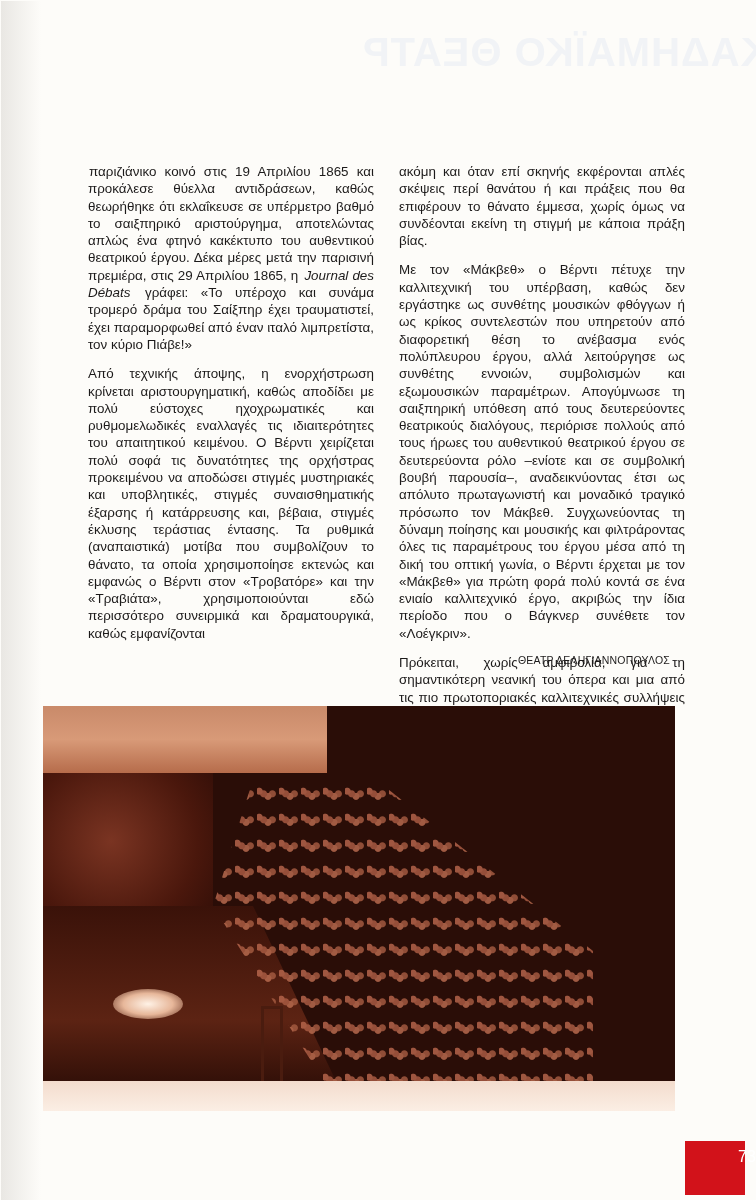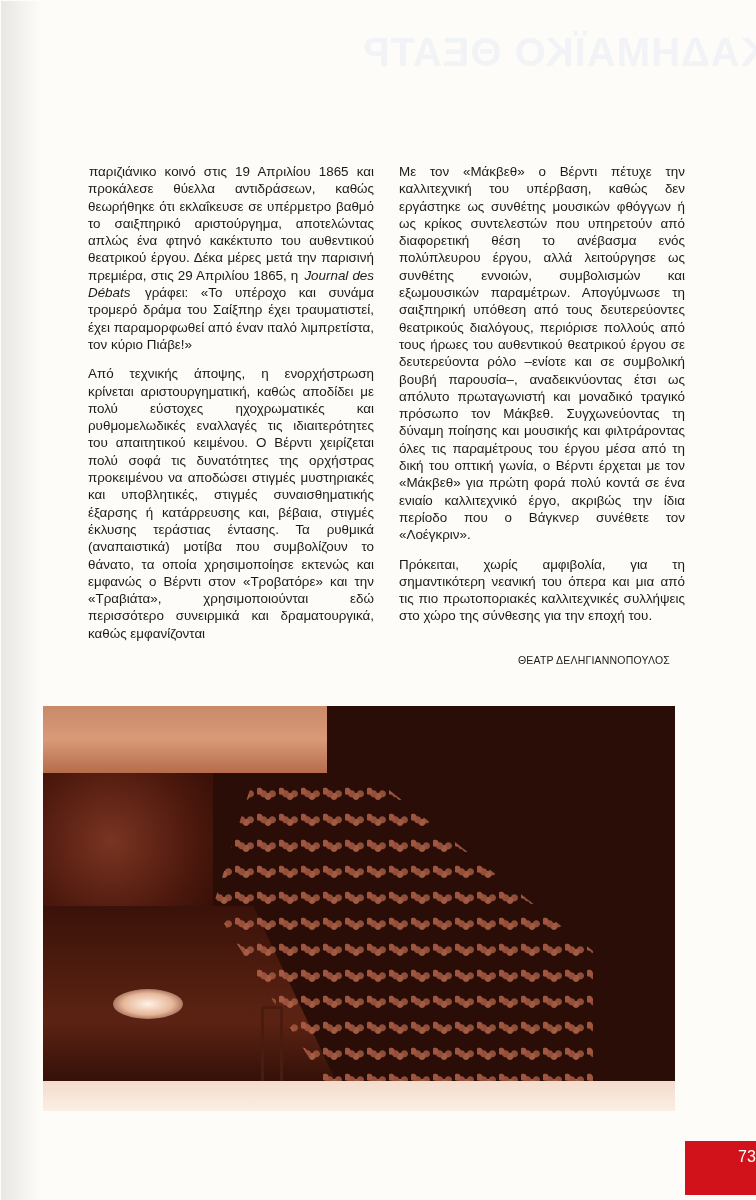--- a/index.html
+++ b/index.html
@@ -72,21 +72,21 @@
       radial-gradient(circle at 70% 30%, #a35a40 0 3px, transparent 4px);
     background-size: 22px 26px;
     clip-path: polygon(10% 0, 45% 0, 100% 55%, 100% 100%, 30% 100%, 0 40%);
     opacity: 0.85;
   }
   .photo .chair {
     position: absolute; left: 218px; top: 300px; width: 22px; height: 100px;
     border: 3px solid #4a1c0f; border-bottom: none;
   }
   .page-number-box {
-    position: absolute; left: 684px; top: 1140px; width: 72px; height: 54px;
+    position: absolute; left: 684px; top: 1140px; width: 60px; height: 54px;
     background: #d2121a;
   }
   .page-number {
     position: absolute; left: 52px; top: 6px;
     color: #ffffff; font-size: 16px;
   }
 </style>
 </head>
 <body>
 
@@ -94,20 +94,21 @@
   <div class="page-shade"></div>
 
   <div class="ghost-header">ΑΚΑΔΗΜΑΪΚΟ ΘΕΑΤΡ</div>
 
   <div class="col left">
     <p><span>παριζιάνικο κοινό στις 19 Απριλίου 1865 και προκάλεσε θύελλα αντιδράσεων, καθώς θεωρήθηκε ότι εκλαΐκευσε σε υπέρμετρο βαθμό το σαιξπηρικό αριστούργημα, αποτελώντας απλώς ένα φτηνό κακέκτυπο του αυθεντικού θεατρικού έργου. Δέκα μέρες μετά την παρισινή πρεμιέρα, στις 29 Απριλίου 1865, η </span><em>Journal des Débats</em><span> γράφει: «Το υπέροχο και συνάμα τρομερό δράμα του Σαίξπηρ έχει τραυματιστεί, έχει παραμορφωθεί από έναν ιταλό λιμπρετίστα, τον κύριο Πιάβε!»</span></p>
     <p>Από τεχνικής άποψης, η ενορχήστρωση κρίνεται αριστουργηματική, καθώς αποδίδει με πολύ εύστοχες ηχοχρωματικές και ρυθμομελωδικές εναλλαγές τις ιδιαιτερότητες του απαιτητικού κειμένου. Ο Βέρντι χειρίζεται πολύ σοφά τις δυνατότητες της ορχήστρας προκειμένου να αποδώσει στιγμές μυστηριακές και υποβλητικές, στιγμές συναισθηματικής έξαρσης ή κατάρρευσης και, βέβαια, στιγμές έκλυσης τεράστιας έντασης. Τα ρυθμικά (αναπαιστικά) μοτίβα που συμβολίζουν το θάνατο, τα οποία χρησιμοποίησε εκτενώς και εμφανώς ο Βέρντι στον «Τροβατόρε» και την «Τραβιάτα», χρησιμοποιούνται εδώ περισσότερο συνειρμικά και δραματουργικά, καθώς εμφανίζονται</p>
   </div>
 
   <div class="col right">
+    <p>ακόμη και όταν επί σκηνής εκφέρονται απλές σκέψεις περί θανάτου ή και πράξεις που θα επιφέρουν το θάνατο έμμεσα, χωρίς όμως να συνδέονται εκείνη τη στιγμή με κάποια πράξη βίας.</p>
     <p>Με τον «Μάκβεθ» ο Βέρντι πέτυχε την καλλιτεχνική του υπέρβαση, καθώς δεν εργάστηκε ως συνθέτης μουσικών φθόγγων ή ως κρίκος συντελεστών που υπηρετούν από διαφορετική θέση το ανέβασμα ενός πολύπλευρου έργου, αλλά λειτούργησε ως συνθέτης εννοιών, συμβολισμών και εξωμουσικών παραμέτρων. Απογύμνωσε τη σαιξπηρική υπόθεση από τους δευτερεύοντες θεατρικούς διαλόγους, περιόρισε πολλούς από τους ήρωες του αυθεντικού θεατρικού έργου σε δευτερεύοντα ρόλο –ενίοτε και σε συμβολική βουβή παρουσία–, αναδεικνύοντας έτσι ως απόλυτο πρωταγωνιστή και μοναδικό τραγικό πρόσωπο τον Μάκβεθ. Συγχωνεύοντας τη δύναμη ποίησης και μουσικής και φιλτράροντας όλες τις παραμέτρους του έργου μέσα από τη δική του οπτική γωνία, ο Βέρντι έρχεται με τον «Μάκβεθ» για πρώτη φορά πολύ κοντά σε ένα ενιαίο καλλιτεχνικό έργο, ακριβώς την ίδια περίοδο που ο Βάγκνερ συνέθετε τον «Λοέγκριν».</p>
     <p>Πρόκειται, χωρίς αμφιβολία, για τη σημαντικότερη νεανική του όπερα και μια από τις πιο πρωτοποριακές καλλιτεχνικές συλλήψεις στο χώρο της σύνθεσης για την εποχή του.</p>
   </div>
 
   <div class="byline">ΘΕΑΤΡ ΔΕΛΗΓΙΑΝΝΟΠΟΥΛΟΣ</div>
 
   <div class="photo" aria-label="Sepia-red stage photograph of a large opera chorus standing on a raked staircase, a lone wooden chair in front, a figure kneeling by a glowing light at left">
     <div class="backdrop"></div>
     <div class="haze"></div>
     <div class="stair"></div>

